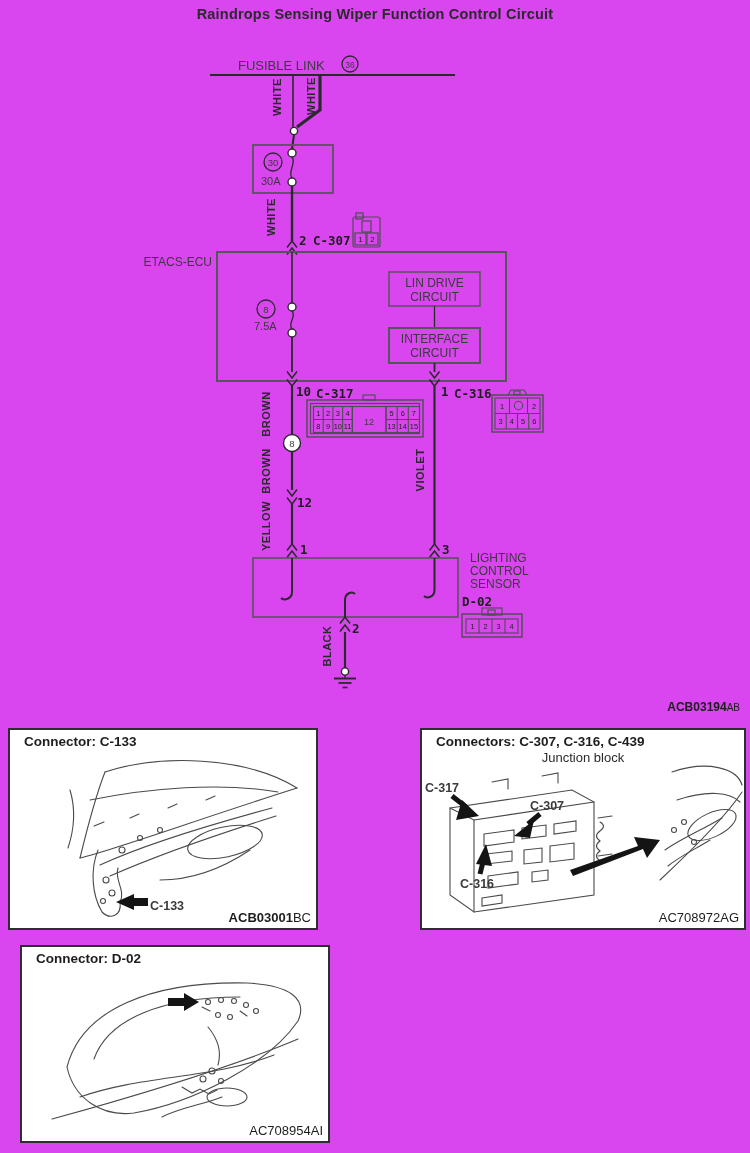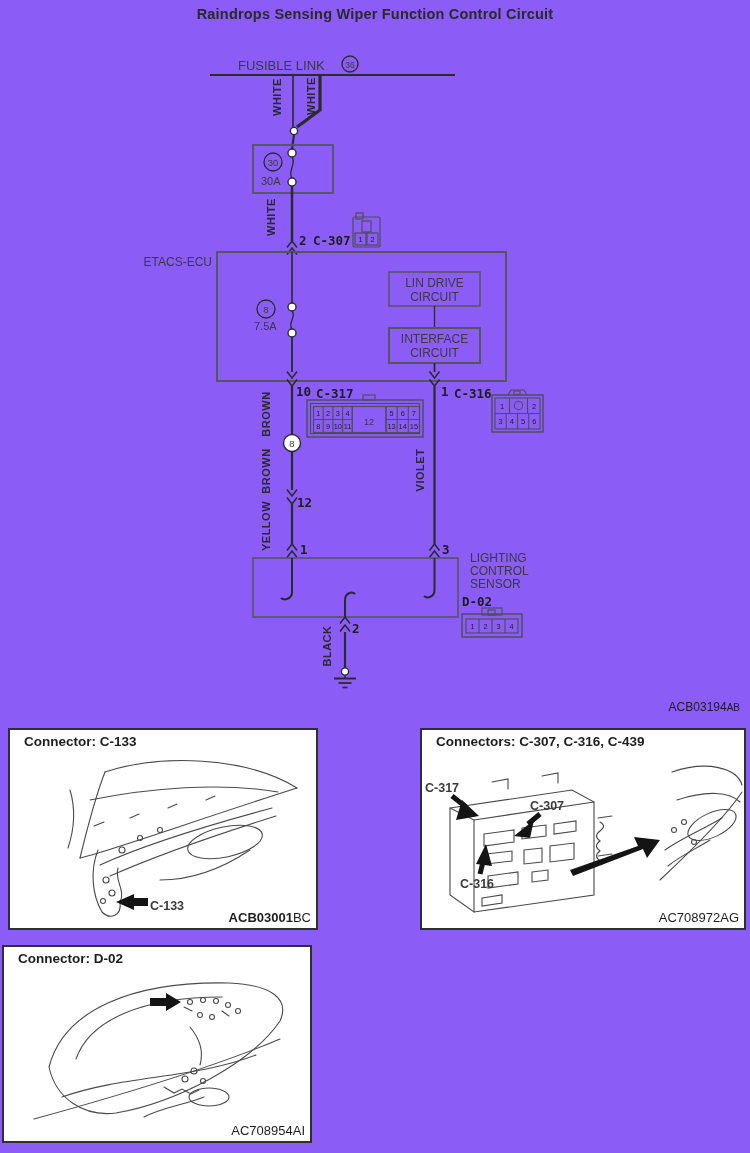--- a/index.html
+++ b/index.html
@@ -1,32 +1,32 @@
 <!DOCTYPE html>
 <html><head>
 <meta charset="utf-8">
 <style>
   html,body{margin:0;padding:0;background:#fff;}
-  .page{position:relative;width:750px;height:1153px;background:#8b5cf6;overflow:hidden;
+  .page{position:relative;width:750px;height:1153px;background:#d946ef;overflow:hidden;
         font-family:"Liberation Sans",sans-serif;color:#2a2a2c;}
   .title{position:absolute;top:6px;left:0;width:750px;text-align:center;
          font-size:14.5px;font-weight:bold;letter-spacing:.2px;}
   svg text{font-family:"Liberation Sans",sans-serif;fill:#3a3b3c;}
   .wirelbl{font-size:11px;font-weight:bold;fill:#2a2a2c;letter-spacing:.5px;}
   .pinlbl{font-family:"DejaVu Sans Mono",monospace;font-size:12.5px;font-weight:bold;fill:#1d1d1f;}
   .conlbl{font-family:"DejaVu Sans Mono",monospace;font-size:12.5px;font-weight:bold;fill:#1d1d1f;}
   .boxtxt{font-size:12px;fill:#3a3b3c;}
   .celltxt{font-size:7.4px;fill:#222;}
   .panel{position:absolute;border:2px solid #2f2f31;background:#fff;box-sizing:border-box;}
   .panel-header{position:absolute;top:4px;left:8px;font-size:13.5px;font-weight:bold;color:#1d1d1f;margin-left:6px;}
   .panel-sub{position:absolute;top:20px;left:0;width:100%;text-align:center;font-size:13px;color:#2a2a2c;}
   .panel-code{position:absolute;right:5px;bottom:3px;font-size:13px;color:#1d1d1f;}
   .code-main-bold{font-weight:bold;}
   .diagram-code{position:absolute;top:700px;right:10px;font-size:12px;color:#1d1d1f;}
-  .diagram-code .main{font-weight:normal;text-align:right;}
+  .diagram-code .main{font-weight:bold;text-align:right;}
   .diagram-code .suf{font-size:10px;text-align:center;}
   .panel svg{position:absolute;left:0;top:0;}
 </style>
 </head>
 <body>
 
 <div class="page">
 
   <div class="title">Raindrops Sensing Wiper Function Control Circuit</div>
 
@@ -288,25 +288,26 @@
       <polygon points="40,70 57,86 34,90" fill="#141414"></polygon>
       <line x1="118" y1="84" x2="106" y2="94" stroke="#141414" stroke-width="5"></line>
       <polygon points="112,90 92,106 108,108" fill="#141414"></polygon>
       <line x1="58" y1="144" x2="61" y2="132" stroke="#141414" stroke-width="5"></line>
       <polygon points="54,134 64,114 70,136" fill="#141414"></polygon>
       <text x="3" y="62" font-size="12.5" font-family="DejaVu Sans Mono,monospace" font-weight="bold" fill="#1d1d1f">C-317</text>
       <text x="108" y="80" font-size="12.5" font-family="DejaVu Sans Mono,monospace" font-weight="bold" fill="#1d1d1f">C-307</text>
       <text x="38" y="158" font-size="12.5" font-family="DejaVu Sans Mono,monospace" font-weight="bold" fill="#1d1d1f">C-316</text>
     </svg>
     <div class="panel-header">Connectors: C-307, C-316, C-439</div>
+    <div class="panel-sub">Junction block</div>
     <div class="panel-code">AC708972AG</div>
   </div>
 
   
-  <div class="panel" style="left:2px;top:945px;width:310px;height:198px;">
+  <div class="panel" style="left:20px;top:945px;width:310px;height:198px;">
     <svg width="306" height="194" viewBox="0 0 306 194">
       <g stroke="#4a4a4c" fill="none" stroke-width="1.1" stroke-linecap="round">
         <path d="M45,120 C60,62 130,34 225,36 C268,38 286,52 276,74 C246,118 170,156 112,166 C80,170 52,152 45,120 Z"></path>
         <path d="M72,112 C86,72 140,50 218,50"></path>
         <circle cx="186" cy="55" r="2.5"></circle>
           <circle cx="199" cy="53" r="2.5"></circle>
           <circle cx="212" cy="54" r="2.5"></circle>
         <circle cx="224" cy="58" r="2.5"></circle>
           <circle cx="234" cy="64" r="2.5"></circle>
         <circle cx="196" cy="68" r="2.5"></circle>

